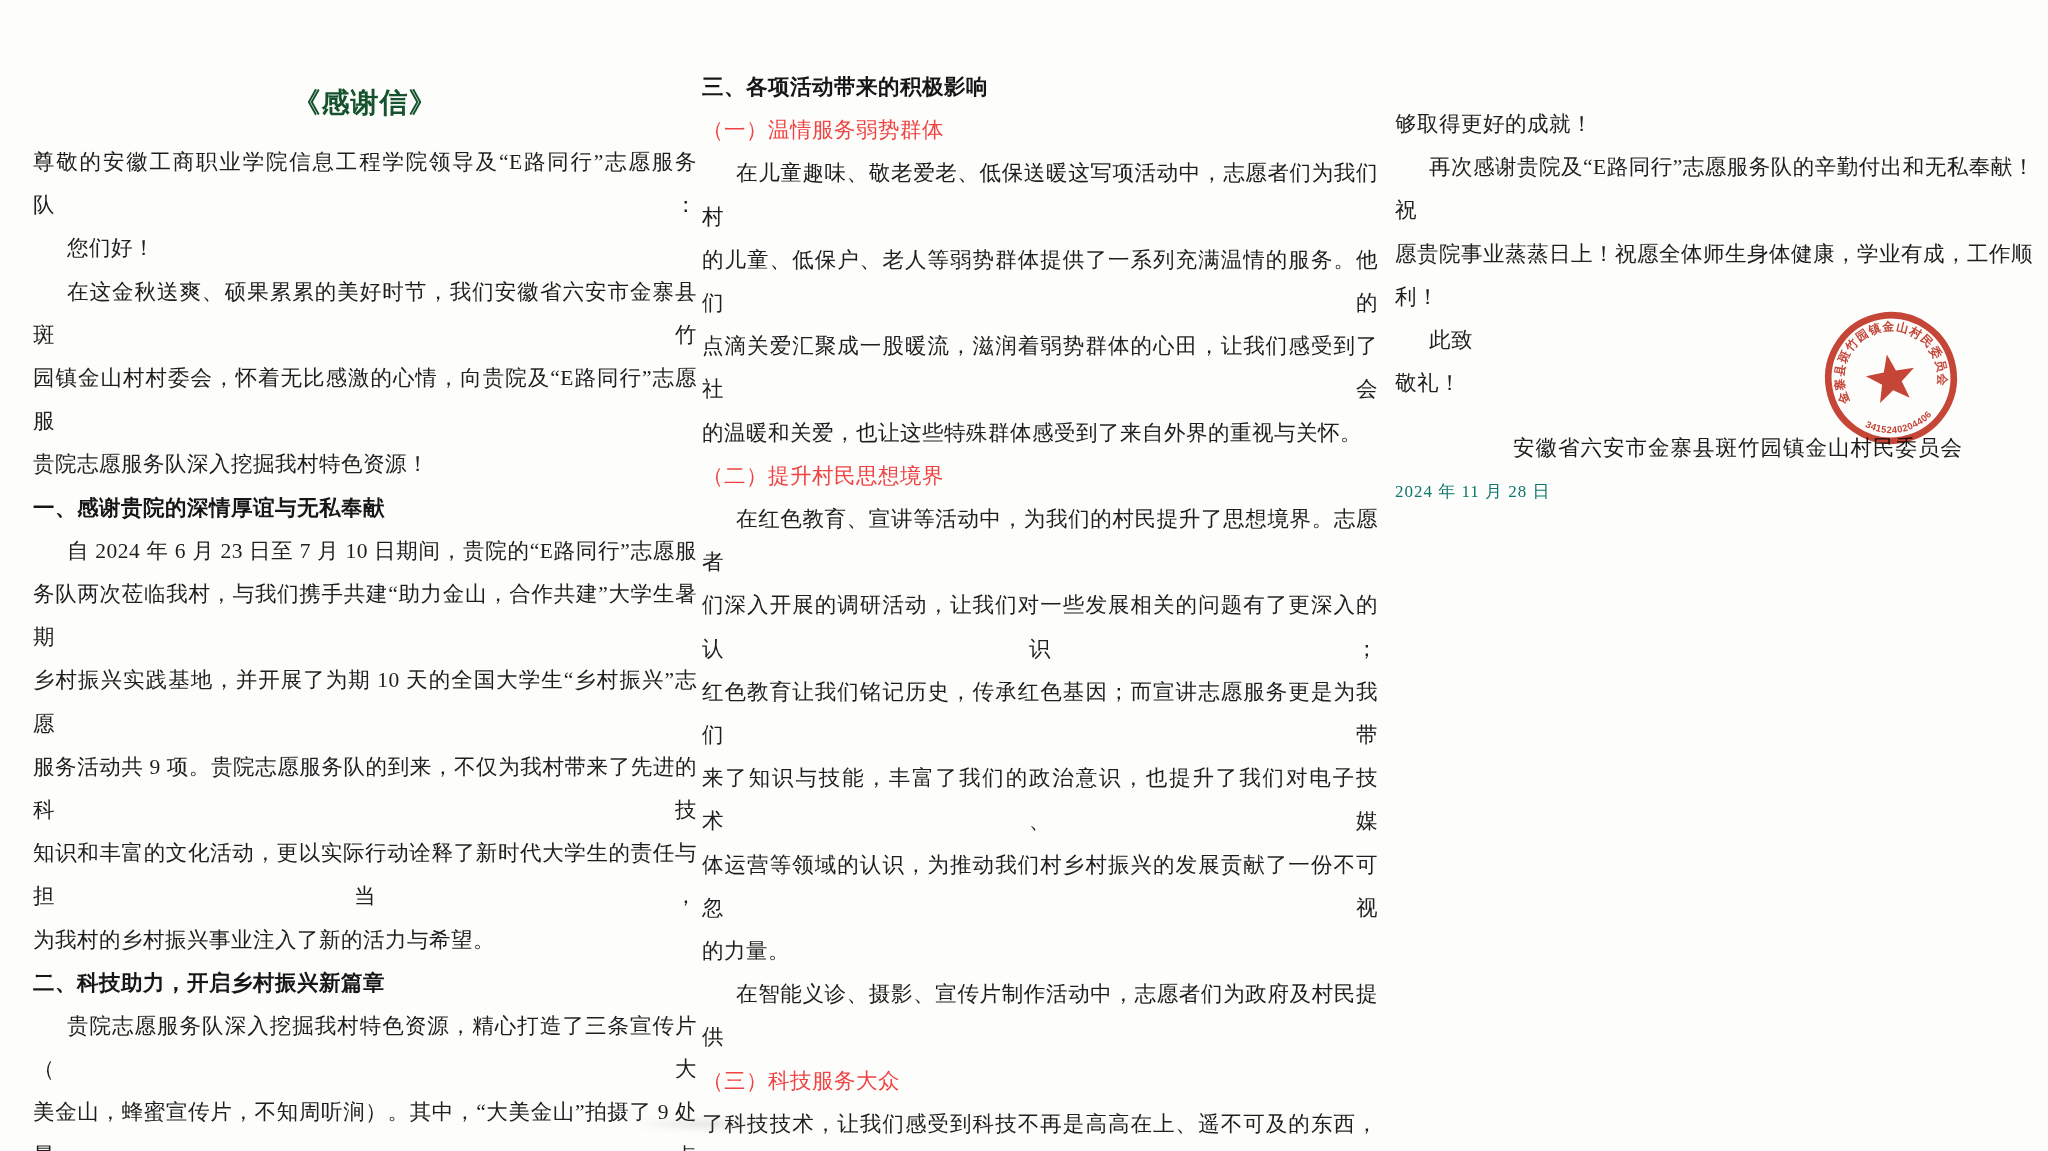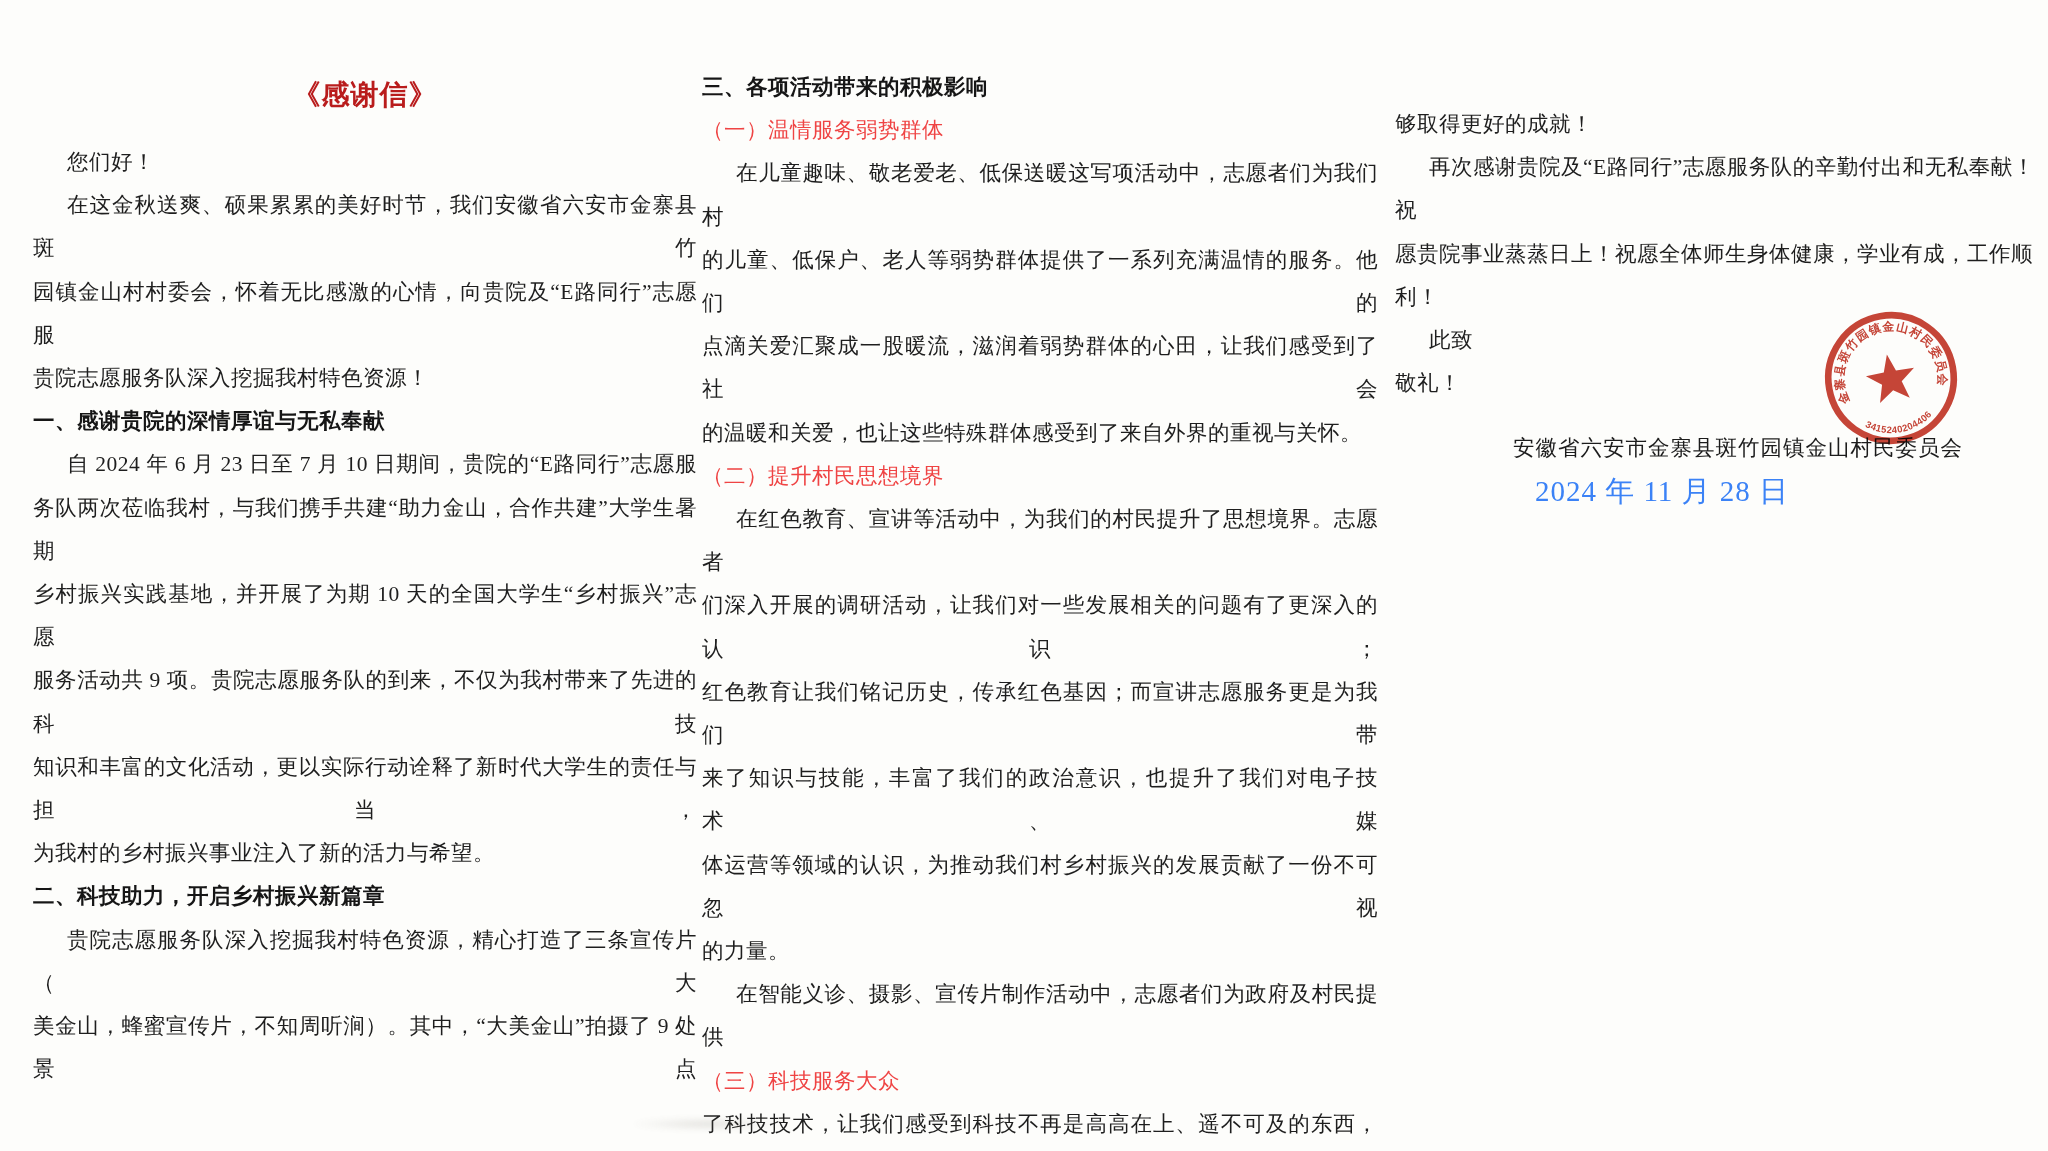--- a/index.html
+++ b/index.html
@@ -13,24 +13,24 @@
     background:#fdfdfb;
     overflow:hidden;
     color:#1d1d1d;
   }
   .col { position:absolute; top:0; height:1151px; }
   .col1 { left:33px;   width:664px; }
   .col2 { left:702px;  width:676px; }
   .col3 { left:1395px; width:640px; }
 
   .title {
-    position:absolute; top:78px; left:0; width:100%;
+    position:absolute; top:86px; left:0; width:100%;
     text-align:center;
     font-family:"Liberation Sans","DejaVu Sans",sans-serif;
-    font-weight:bold; font-size:28px; line-height:34px; color:#b91c1c;
+    font-weight:bold; font-size:28px; line-height:34px; color:#14532d;
     letter-spacing:1px;
   }
   .lines1 { margin-top:141px; }
   .lines2 { margin-top:66px; }
   .lines3 { margin-top:103px; }
 
   .line {
     font-size:21.5px; line-height:43.2px; color:#1e1e1e;
     letter-spacing:0.5px;
   }
@@ -38,22 +38,22 @@
   .line.indent-fill { text-align:justify; text-align-last:justify; text-indent:34px; }
   .line.indent      { text-indent:34px; }
   .line.head        { font-weight:bold; color:#161616; }
   .line.subhead     { color:#ef4444; }
 
   .signature {
     margin-top:22px; text-align:right; padding-right:72px;
     font-size:21.5px; line-height:43px; color:#1c1c1c; letter-spacing:1px;
   }
   .dateline {
-    text-align:center; padding-right:106px;
-    font-size:29px; line-height:43px; color:#3b82f6; letter-spacing:1px;
+    text-align:left; padding-right:106px;
+    font-size:17px; line-height:43px; color:#0f766e; letter-spacing:1px;
   }
 
   .seal {
     position:absolute; left:420px; top:302px;
     width:152px; height:152px;
     mix-blend-mode:multiply; opacity:0.92;
   }
   .seal text { font-family:"Liberation Sans","DejaVu Sans",sans-serif; }
 
   .smudge {
@@ -63,20 +63,21 @@
   }
 </style>
 </head>
 <body>
 
 <div class="page">
 
   <div class="col col1">
     <div class="title">《感谢信》</div>
     <div class="lines lines1">
+        <div class="line fill">尊敬的安徽工商职业学院信息工程学院领导及“E路同行”志愿服务队：</div>
         <div class="line indent">您们好！</div>
         <div class="line indent-fill">在这金秋送爽、硕果累累的美好时节，我们安徽省六安市金寨县斑竹</div>
         <div class="line fill">园镇金山村村委会，怀着无比感激的心情，向贵院及“E路同行”志愿服</div>
         <div class="line plain">贵院志愿服务队深入挖掘我村特色资源！</div>
         <div class="line head">一、感谢贵院的深情厚谊与无私奉献</div>
         <div class="line indent-fill">自 2024 年 6 月 23 日至 7 月 10 日期间，贵院的“E路同行”志愿服</div>
         <div class="line fill">务队两次莅临我村，与我们携手共建“助力金山，合作共建”大学生暑期</div>
         <div class="line fill">乡村振兴实践基地，并开展了为期 10 天的全国大学生“乡村振兴”志愿</div>
         <div class="line fill">服务活动共 9 项。贵院志愿服务队的到来，不仅为我村带来了先进的科技</div>
         <div class="line fill">知识和丰富的文化活动，更以实际行动诠释了新时代大学生的责任与担当，</div>

